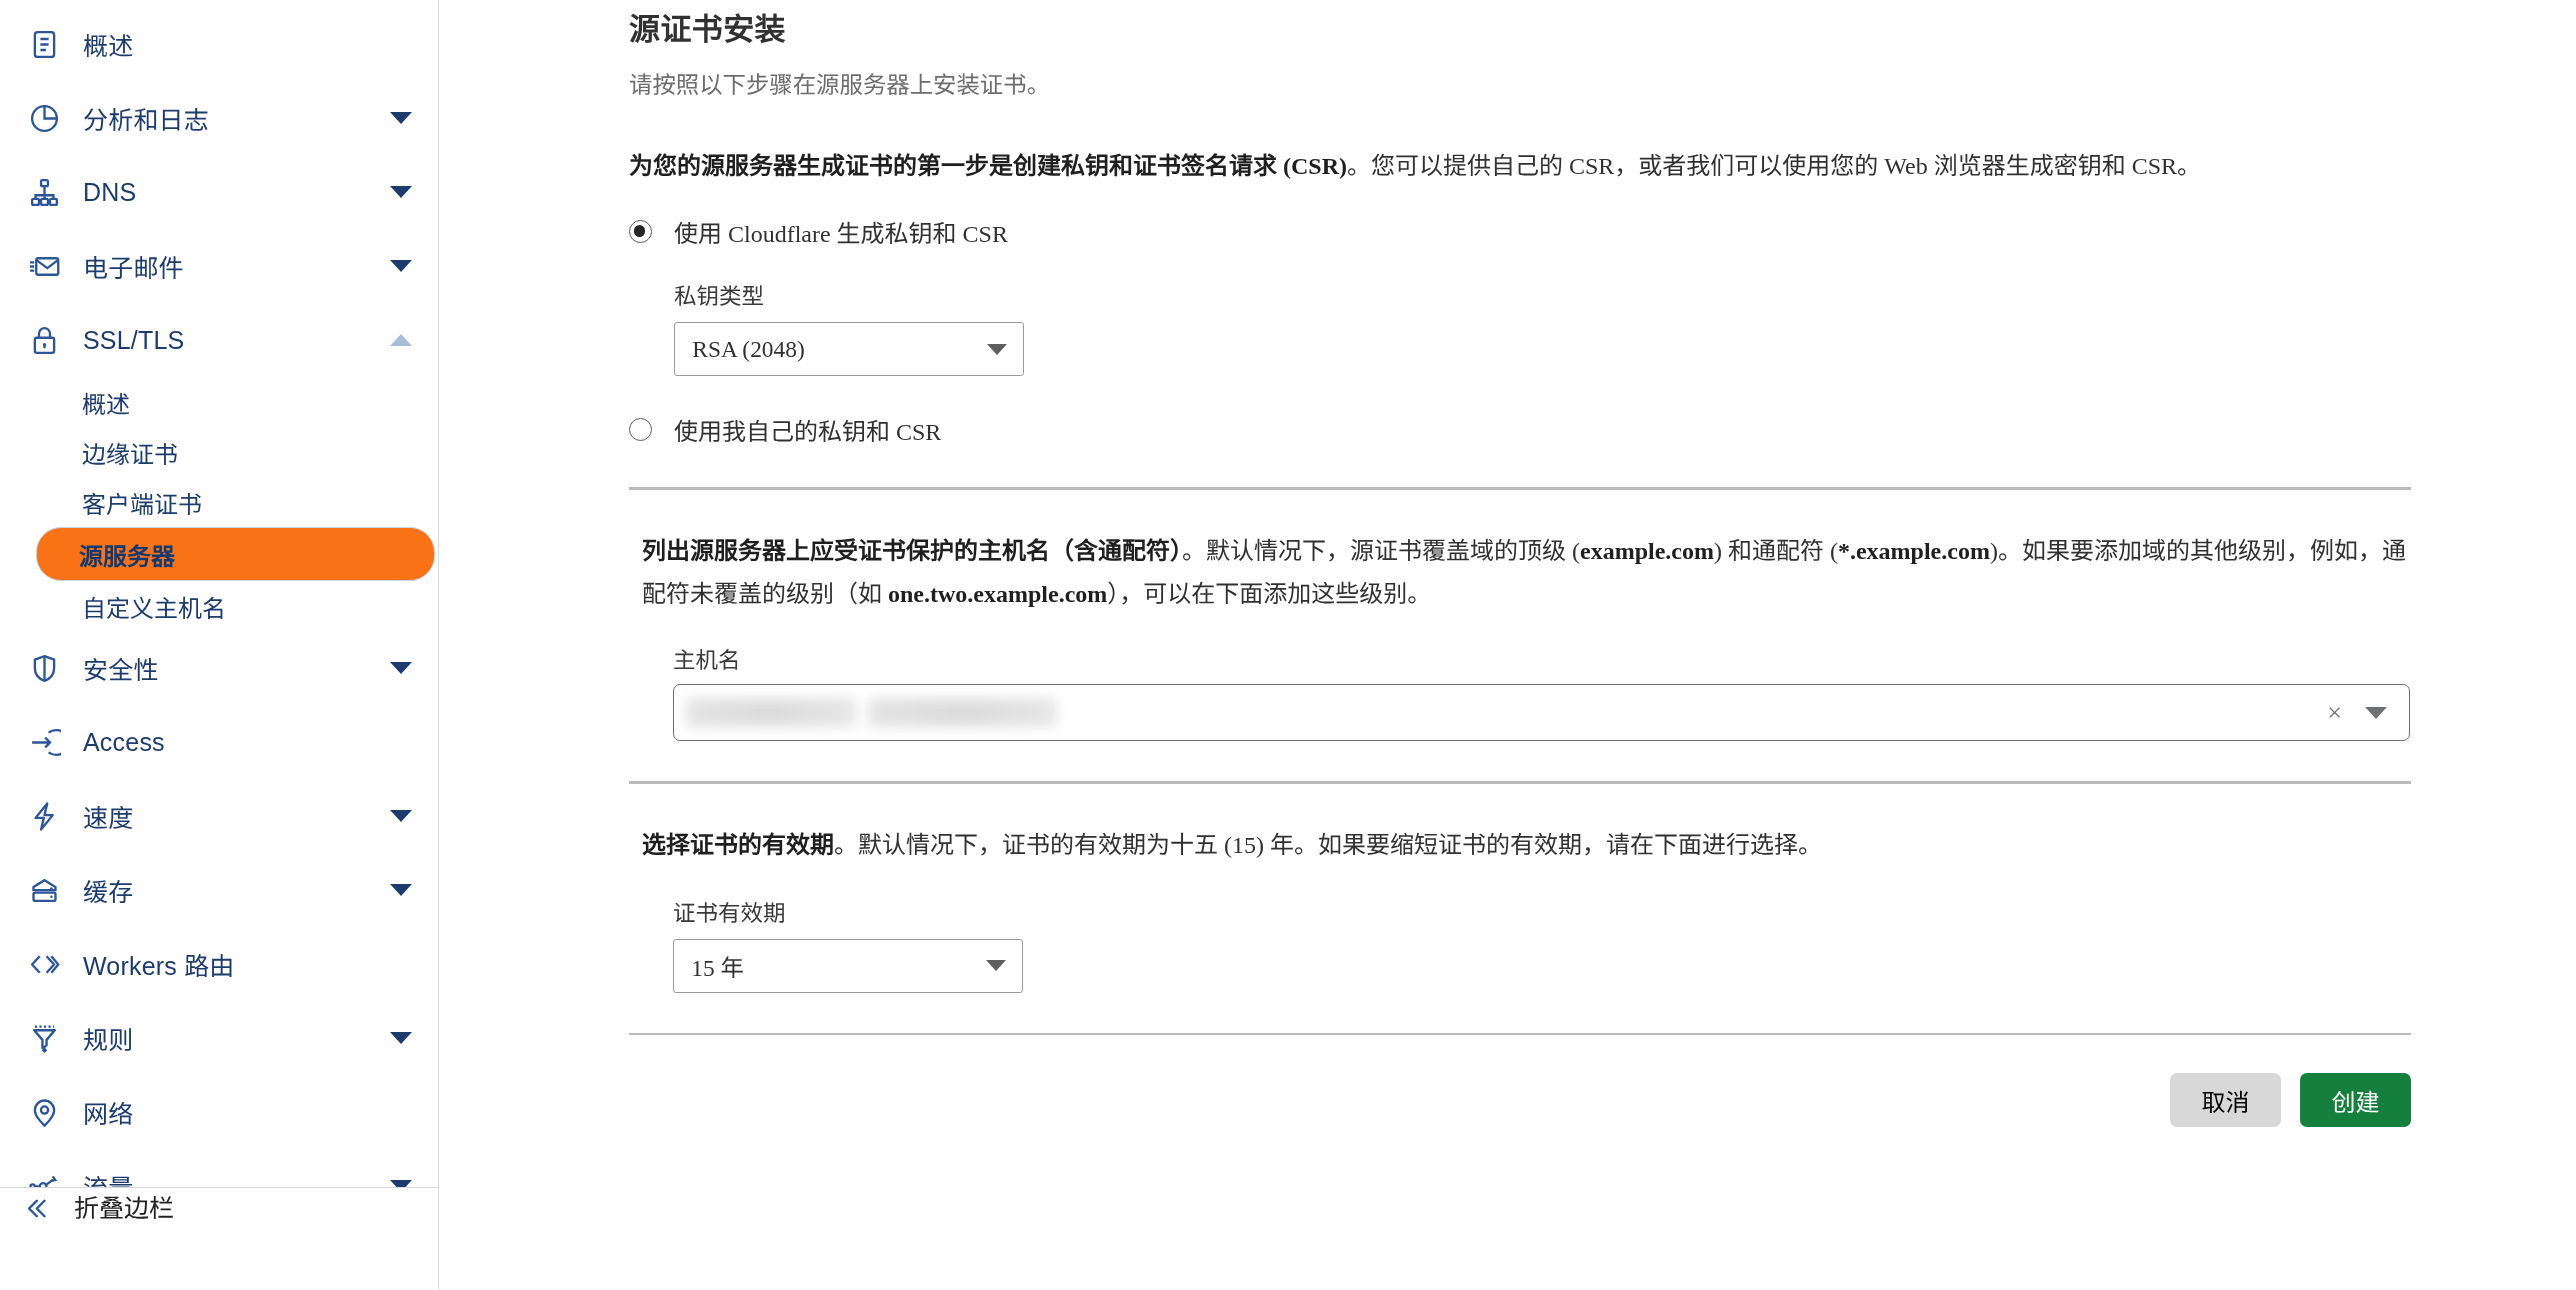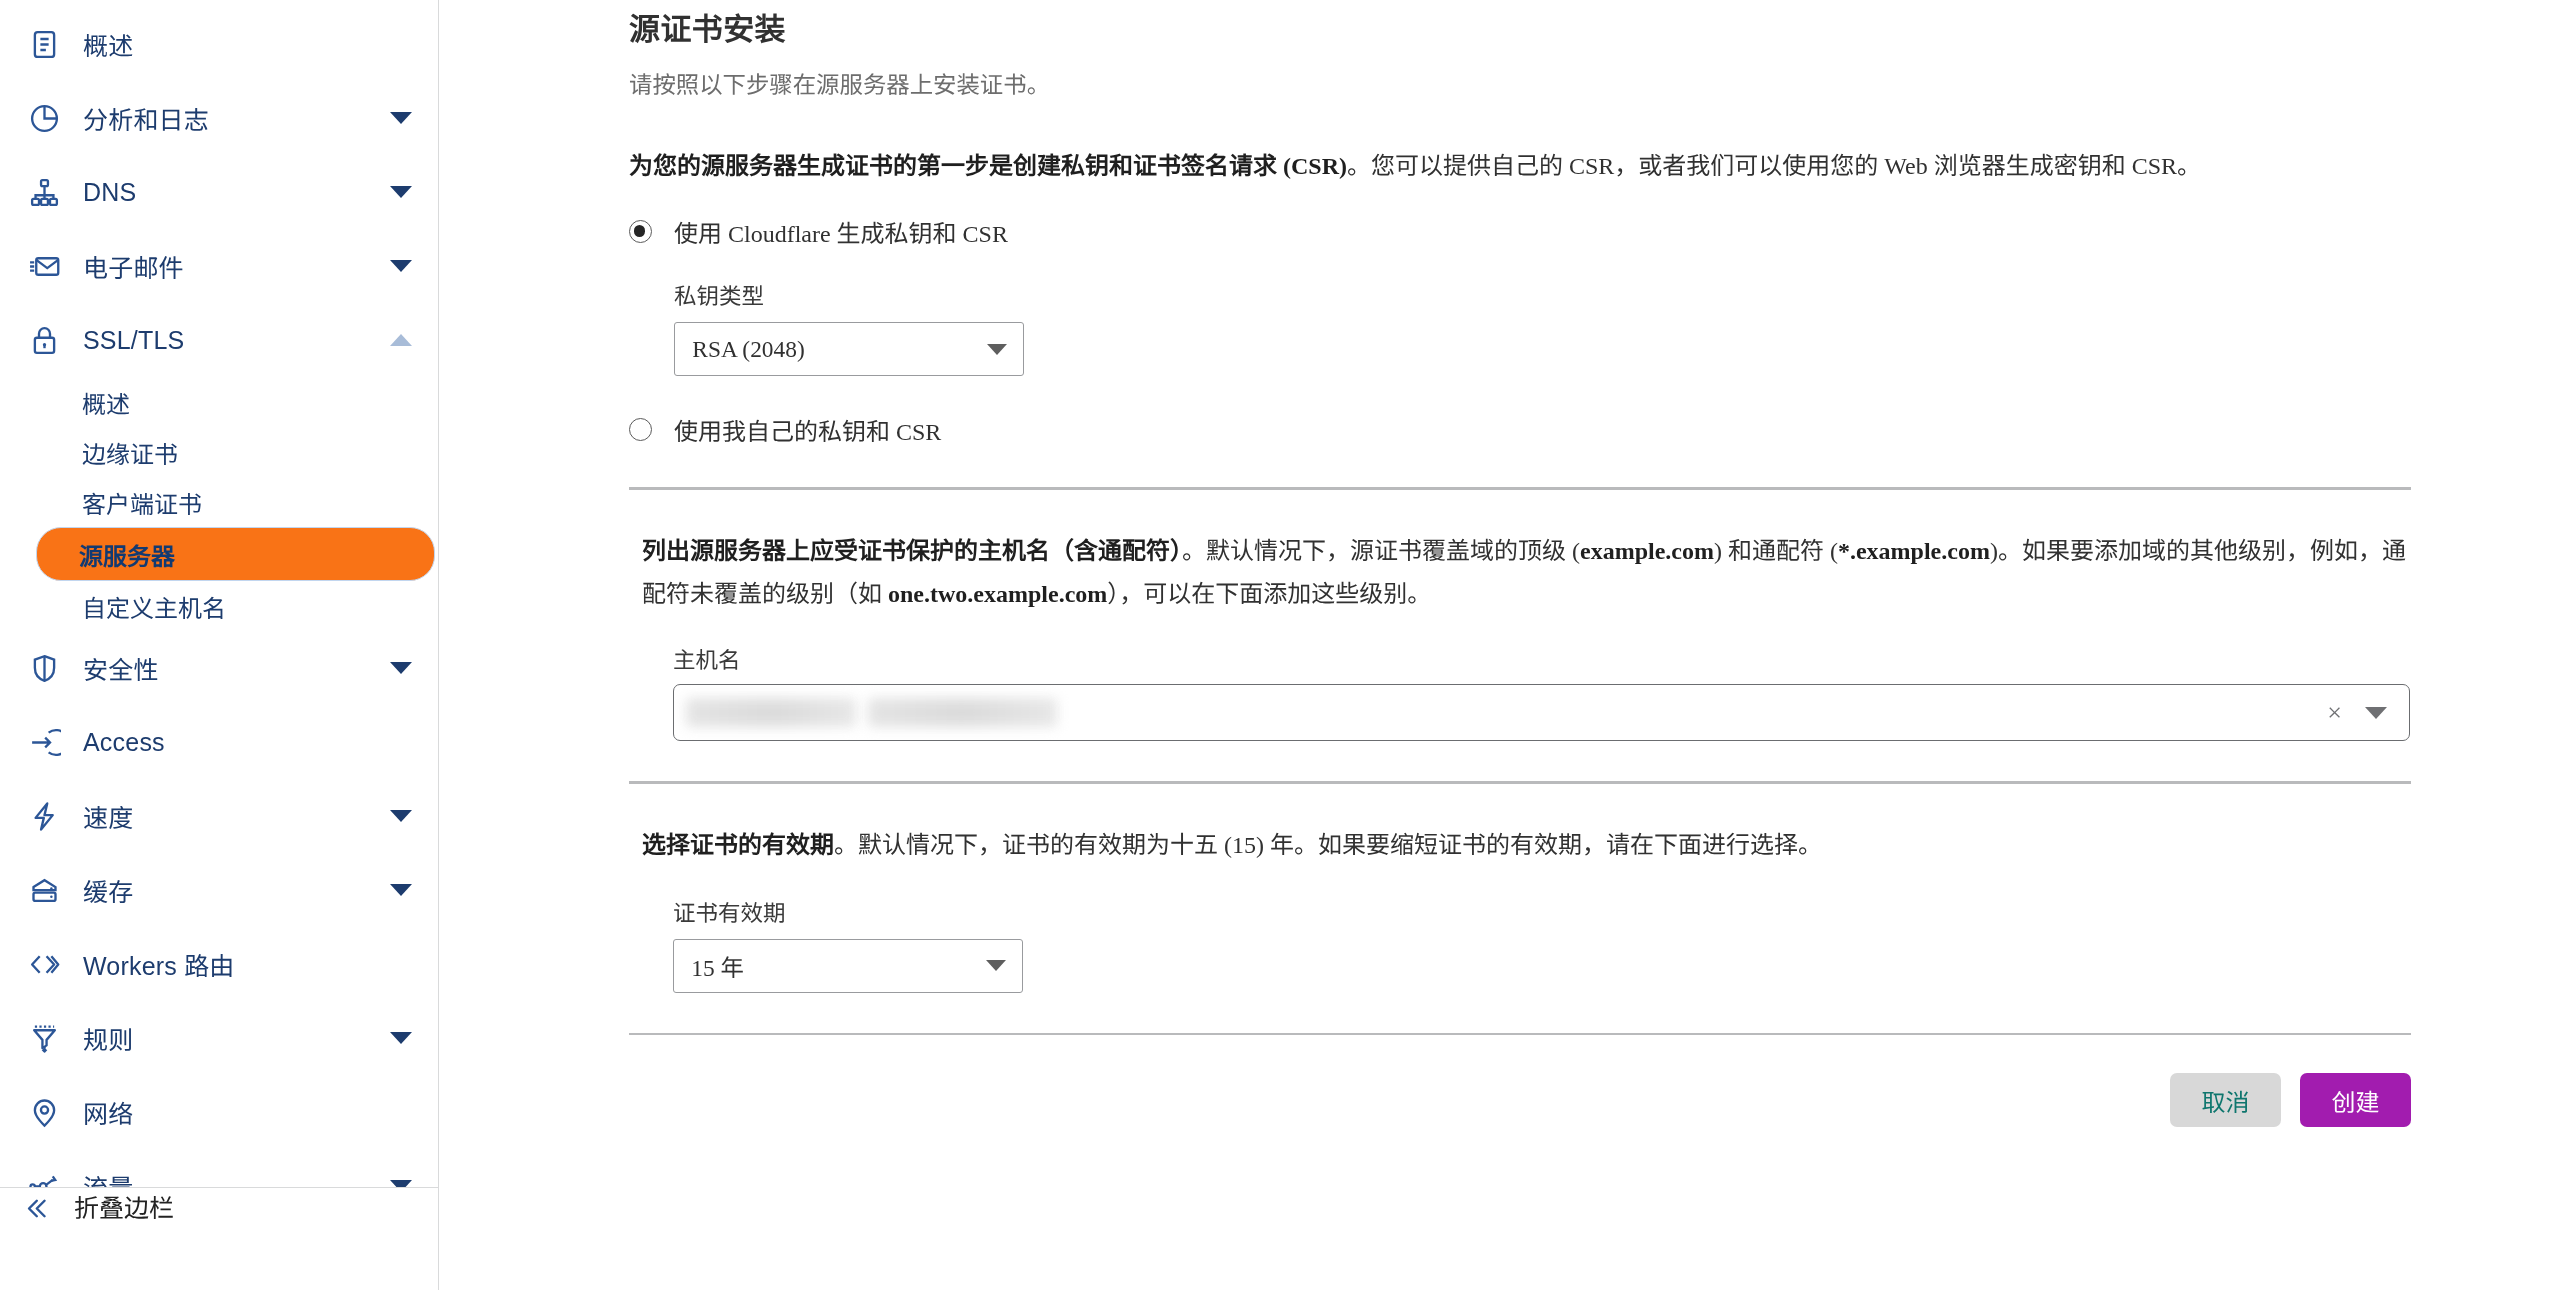--- a/index.html
+++ b/index.html
@@ -272,22 +272,22 @@
   .btn {
     height: 54px;
     min-width: 111px;
     border-radius: 7px;
     border: none;
     font-size: 24px;
     font-family: inherit;
     cursor: pointer;
     padding: 0 22.5px;
   }
-  .btn-cancel { background: #d8d8d8; color: #0f766e; }
-  .btn-create { background: #a21caf; color: #ffffff; }
+  .btn-cancel { background: #d8d8d8; color: #000000; }
+  .btn-create { background: #15803d; color: #ffffff; }
 </style>
 </head>
 <body>
 
 <div class="app">
 
   <nav class="sidebar">
     <div class="sidebar-scroll">
 
       <div class="nav-item">

